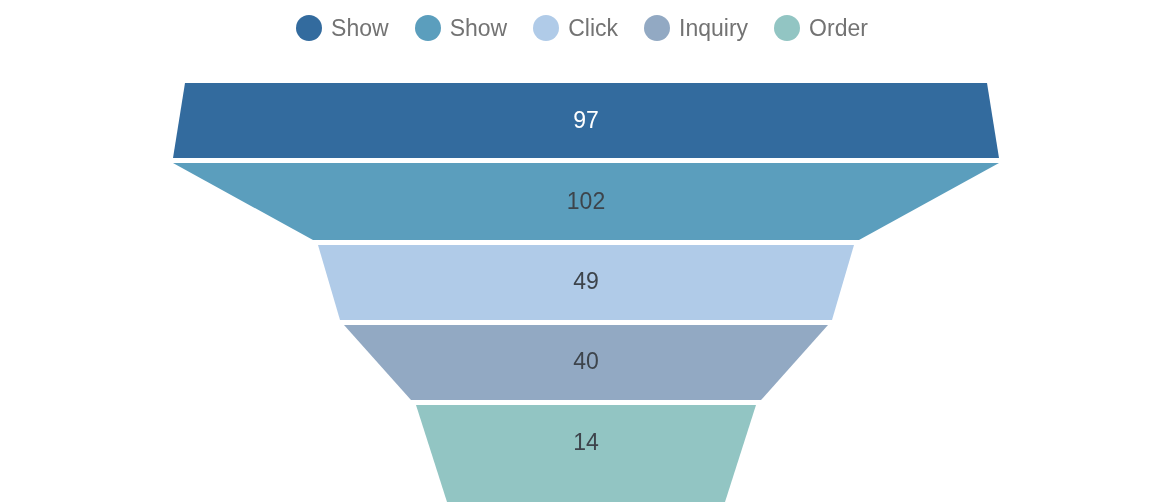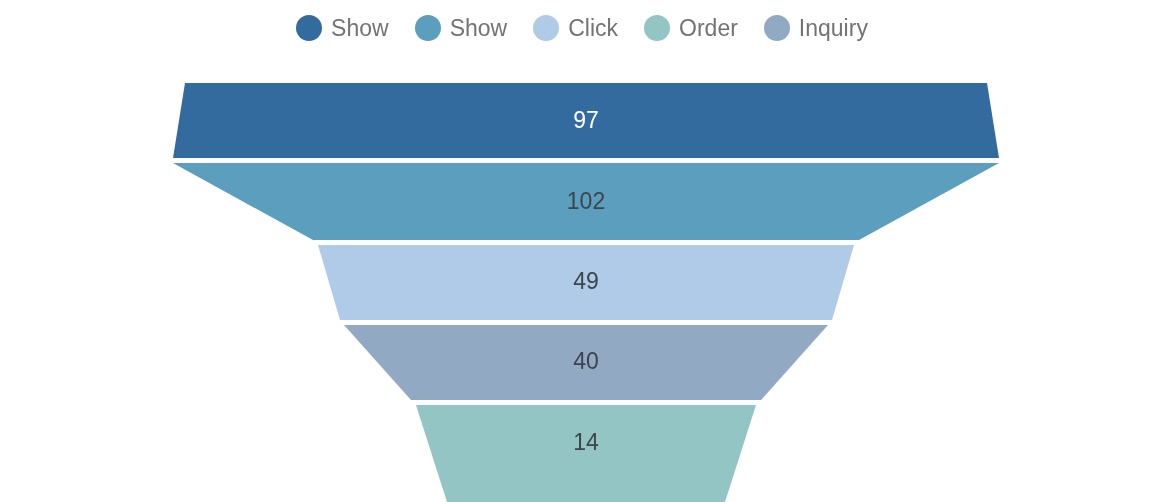--- a/index.html
+++ b/index.html
@@ -89,26 +89,26 @@
       </div>
       <div class="legend-item">
         <span class="legend-swatch" style="background: rgb(91, 158, 189);"></span>
         <span class="legend-label">Show</span>
       </div>
       <div class="legend-item">
         <span class="legend-swatch" style="background: rgb(176, 203, 232);"></span>
         <span class="legend-label">Click</span>
       </div>
       <div class="legend-item">
+        <span class="legend-swatch" style="background: rgb(146, 169, 195);"></span>
+        <span class="legend-label">Inquiry</span>
+      </div>
+      <div class="legend-item">
         <span class="legend-swatch" style="background: rgb(146, 197, 195);"></span>
         <span class="legend-label">Order</span>
-      </div>
-      <div class="legend-item">
-        <span class="legend-swatch" style="background: rgb(146, 169, 195);"></span>
-        <span class="legend-label">Inquiry</span>
       </div>
     </div>
 
   <div id="funnel-wrap">
     <svg id="funnel-svg" viewBox="0 0 1164 502" preserveAspectRatio="none">
         <g>
           <polygon class="band-shape" points="185,83 987,83 999,158 173,158" fill="#336b9e"></polygon>
           <text class="band-value" x="586" y="122" fill="#ffffff">97</text>
         </g>
         <g>

